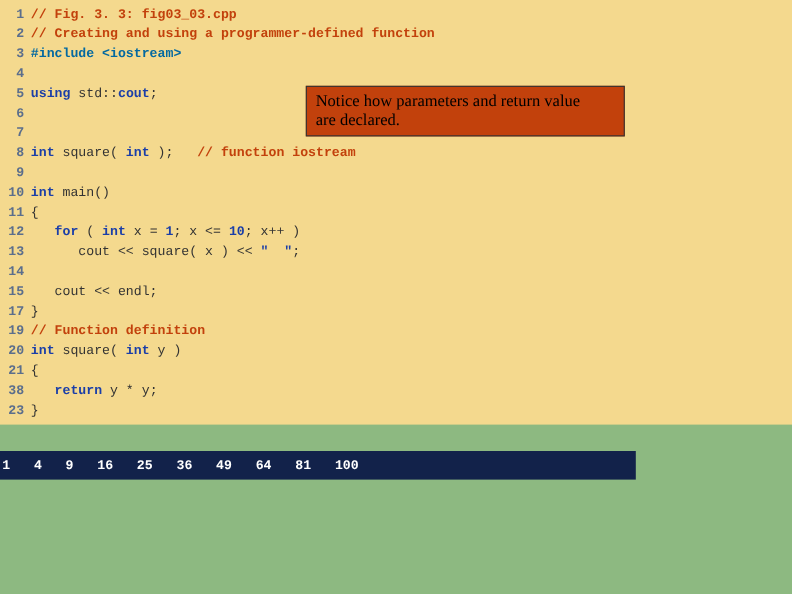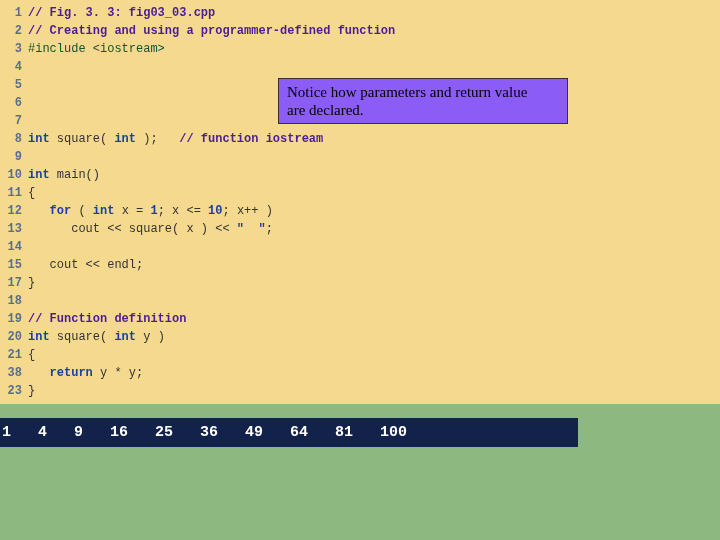--- a/index.html
+++ b/index.html
@@ -27,75 +27,74 @@
   .lineno {
     width: 22px;
     text-align: right;
     color: #5b6e8c;
     font-weight: bold;
     padding-right: 6px;
   }
   .code {
     color: #333;
   }
-  .comment { color: #4c1d95; font-weight: bold; margin-top: 46px; }
-  .preproc { color: #14532d; font-weight: normal; }
+  .comment { color: #c2410c; font-weight: bold; margin-top: 46px; }
+  .preproc { color: #0369a1; font-weight: bold; }
   .kw { color: #1a3ea8; font-weight: bold; }
   .num { color: #1a3ea8; font-weight: bold; }
   .str { color: #1a3ea8; font-weight: bold; }
   .callout {
     position: absolute;
-    background: #8b5cf6;
+    background: #c2410c;
     border: 1px solid #333;
     padding: 4px 8px;
     font-family: "Times New Roman", serif;
     font-size: 15px;
     color: #000;
     line-height: 18px;
     width: 272px;
     left: 278px;
     top: 78px;
   }
   .output-bar {
     background: #12224a;
     color: #fff;
     font-family: "Courier New", monospace;
-    font-size: 15px;
+    font-size: 12px;
     font-weight: bold;
     padding: 6px 6px 6px 2px;
-    margin-top: 14px;
+    margin-top: 24px;
     width: 570px;
     white-space: pre;
   }
 </style>
 </head>
 <body>
 
 <div class="code-block" id="code-block">
   <div class="callout">
     <div>Notice how parameters and return value</div>
     <div>are declared.</div>
   </div>
 <div class="code-line"><span class="lineno">1</span><span class="code"><span class="comment">// Fig. 3. 3: fig03_03.cpp</span></span></div>
     <div class="code-line"><span class="lineno">2</span><span class="code"><span class="comment">// Creating and using a programmer-defined function</span></span></div>
     <div class="code-line"><span class="lineno">3</span><span class="code"><span class="preproc">#include </span><span class="preproc">&lt;iostream&gt;</span></span></div>
     <div class="code-line"><span class="lineno">4</span><span class="code"></span></div>
-    <div class="code-line"><span class="lineno">5</span></div>
+    <div class="code-line"><span class="lineno">5</span><span class="code"><span class="kw">using</span><span> std::</span><span class="kw">cout</span><span>;</span></span></div>
     <div class="code-line"><span class="lineno">6</span></div>
     <div class="code-line"><span class="lineno">7</span><span class="code"></span></div>
     <div class="code-line"><span class="lineno">8</span><span class="code"><span class="kw">int</span><span> square( </span><span class="kw">int</span><span> );   </span><span class="comment">// function iostream</span></span></div>
     <div class="code-line"><span class="lineno">9</span><span class="code"></span></div>
     <div class="code-line"><span class="lineno">10</span><span class="code"><span class="kw">int</span><span> main()</span></span></div>
     <div class="code-line"><span class="lineno">11</span><span class="code"><span>{</span></span></div>
     <div class="code-line"><span class="lineno">12</span><span class="code"><span>   </span><span class="kw">for</span><span> ( </span><span class="kw">int</span><span> x = </span><span class="num">1</span><span>; x &lt;= </span><span class="num">10</span><span>; x++ )</span></span></div>
     <div class="code-line"><span class="lineno">13</span><span class="code"><span>      cout &lt;&lt; square( x ) &lt;&lt; </span><span class="str">"  "</span><span>;</span></span></div>
     <div class="code-line"><span class="lineno">14</span><span class="code"></span></div>
     <div class="code-line"><span class="lineno">15</span><span class="code"><span>   cout &lt;&lt; endl;</span></span></div>
     <div class="code-line"><span class="lineno">17</span><span class="code"><span>}</span></span></div>
-    <div class="code-line"><span class="lineno">18</span><span class="code"></span></div>
     <div class="code-line"><span class="lineno">19</span><span class="code"><span class="comment">// Function definition</span></span></div>
     <div class="code-line"><span class="lineno">20</span><span class="code"><span class="kw">int</span><span> square( </span><span class="kw">int</span><span> y )</span></span></div>
     <div class="code-line"><span class="lineno">21</span><span class="code"><span>{</span></span></div>
     <div class="code-line"><span class="lineno">38</span><span class="code"><span>   </span><span class="kw">return</span><span> y * y;</span></span></div>
     <div class="code-line"><span class="lineno">23</span><span class="code"><span>}</span></span></div>
   </div>
 
 <div class="output-bar">1   4   9   16   25   36   49   64   81   100</div>
 
 </body></html>

